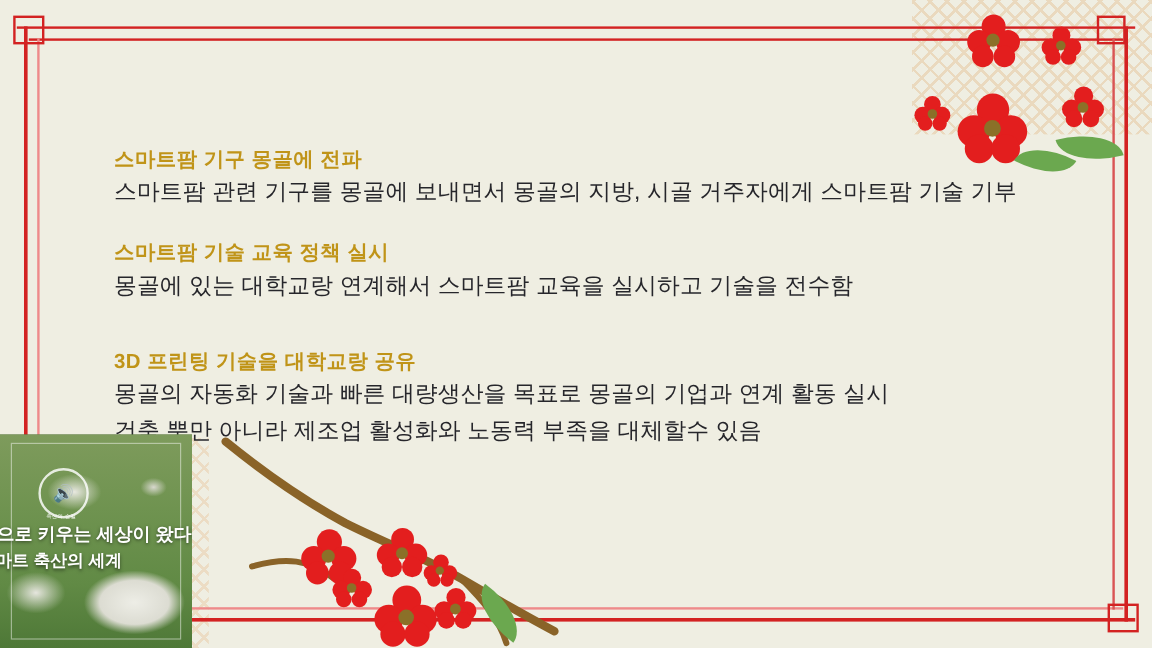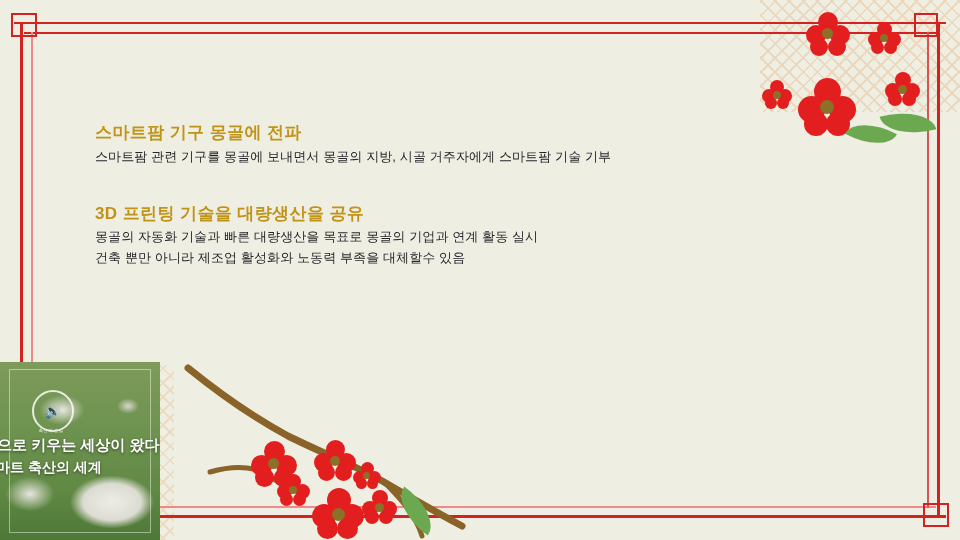--- a/index.html
+++ b/index.html
@@ -56,21 +56,21 @@
     white-space:nowrap;
   }
   .content{position:absolute;left:95px;top:120px;width:840px;}
   .sec{margin-bottom:6px;}
   .sec.gap{margin-top:22px;}
   .sec-head{
     font-size:17px;font-weight:700;color:#C09418;
     letter-spacing:.4px;line-height:1.5;white-space:nowrap;
   }
   .sec-line{
-    font-size:13px;color:#26262B;line-height:1.62;
+    font-size:19px;color:#26262B;line-height:1.62;
     letter-spacing:.1px;white-space:nowrap;
   }
 
   
   .blossom{position:absolute;pointer-events:none;}
   .blossom i{
     position:absolute;border-radius:50%;
     background:#E31E1E;display:block;
   }
   .blossom .ctr{background:#8B7028;z-index:3;border-radius:50%;}
@@ -235,23 +235,27 @@
   <div class="leaf" style="left:392px;top:498px;width:48px;height:26px;transform:rotate(36deg);"></div>
 
 
   <div class="content">
 
     <div class="sec">
       <div class="sec-head">스마트팜 기구 몽골에 전파</div>
       <div class="sec-line">스마트팜 관련 기구를 몽골에 보내면서 몽골의 지방, 시골 거주자에게 스마트팜 기술 기부</div>
     </div>
 
+    <div class="sec gap">
+      <div class="sec-head">스마트팜 기술 교육 정책 실시</div>
+      <div class="sec-line">몽골에 있는 대학교랑 연계해서 스마트팜 교육을 실시하고 기술을 전수함</div>
+    </div>
 
     <div class="sec gap" style="margin-top:34px;">
-      <div class="sec-head">3D 프린팅 기술을 대량생산을 공유</div>
+      <div class="sec-head">3D 프린팅 기술을 대학교랑 공유</div>
       <div class="sec-line">몽골의 자동화 기술과 빠른 대량생산을 목표로 몽골의 기업과 연계 활동 실시</div>
       <div class="sec-line">건축 뿐만 아니라 제조업 활성화와 노동력 부족을 대체할수 있음</div>
     </div>
 
   </div>
 
   <div class="video">
     <div class="v-bg"></div>
     <div class="v-inner-frame"></div>
     <div class="v-logo">

